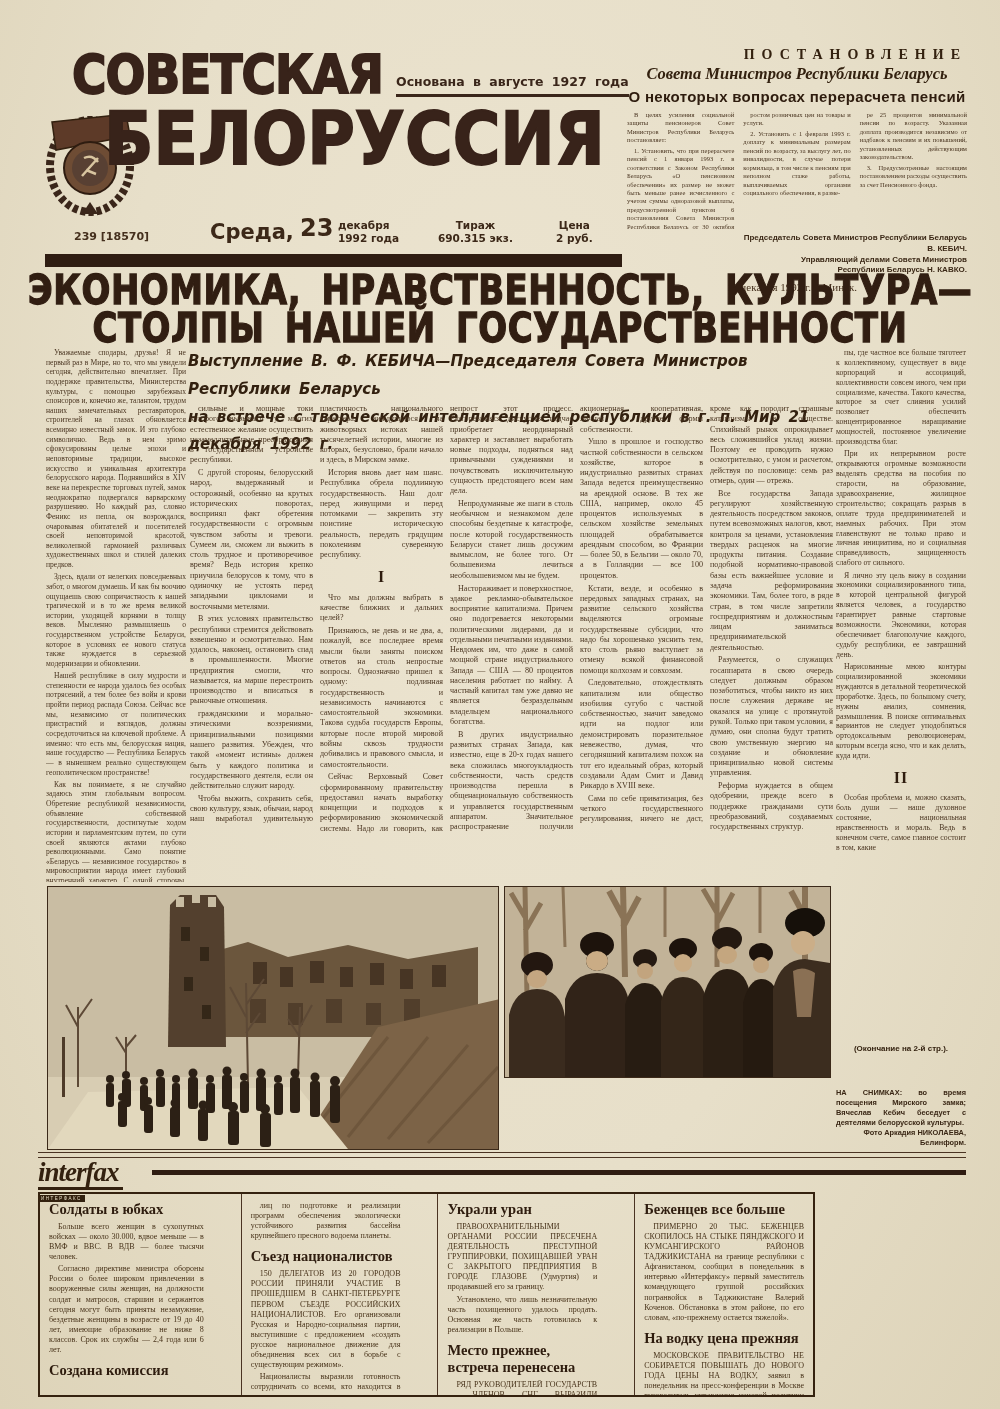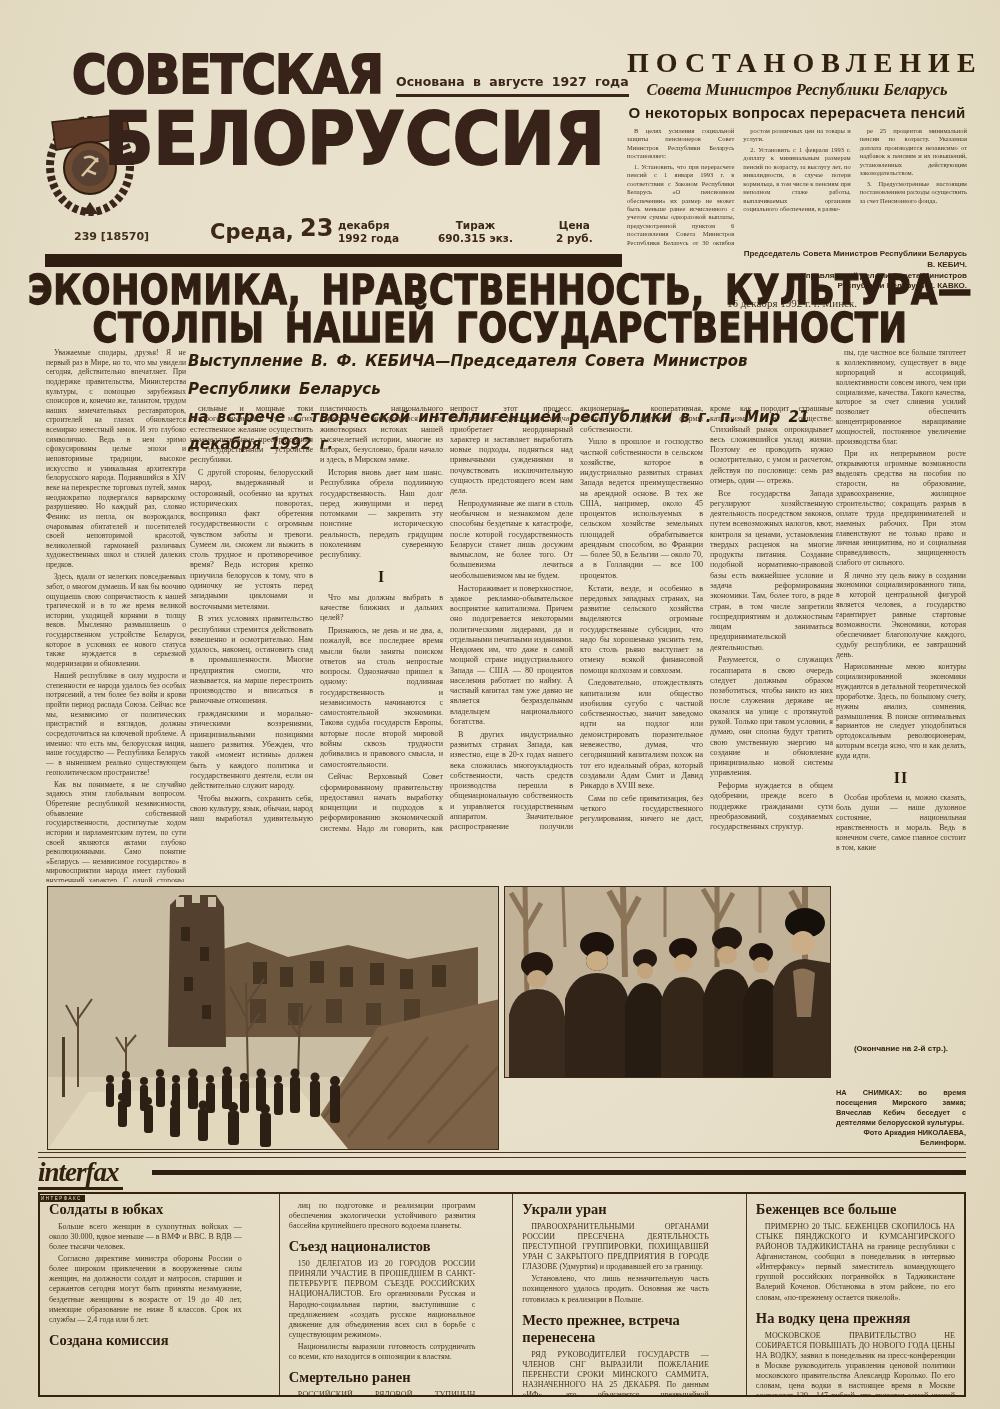--- a/index.html
+++ b/index.html
@@ -10,21 +10,21 @@
   
   .mast-title{font-family:"DejaVu Sans", sans-serif;font-weight:700;color:#38231a;
     -webkit-text-stroke:1.6px #38231a;letter-spacing:-1px;line-height:1;transform:scaleY(1.12);transform-origin:left top;}
   .founded{font-family:"DejaVu Sans", sans-serif;font-weight:700;font-size:12.5px;color:#3a261a;
     border-bottom:3px solid #3a261a;padding-bottom:5px;word-spacing:4px;}
   .issue-no{font-family:"DejaVu Sans", sans-serif;font-weight:700;font-size:11px;color:#45301e;}
   .strip-word{font-family:"DejaVu Sans", sans-serif;font-weight:700;color:#3c2818;}
   .strip-small{font-family:"DejaVu Sans", sans-serif;font-weight:700;font-size:10.5px;line-height:1.25;color:#3c2818;}
   .bar{background:#2f1d12;}
   
-  .decree-kicker{font-family:"Liberation Serif", serif;font-weight:700;font-size:28px;letter-spacing:7px;
+  .decree-kicker{font-family:"Liberation Serif", serif;font-weight:700;font-size:14px;letter-spacing:7px;
     text-align:right;color:#33210f;white-space:nowrap;}
   .decree-sub{font-family:"Liberation Serif", serif;font-weight:700;font-style:italic;font-size:16.5px;
     text-align:center;color:#33210f;margin-top:1px;}
   .decree-title{font-family:"Liberation Sans", sans-serif;font-weight:700;font-size:15px;
     text-align:center;color:#2e1c0e;margin-top:4px;letter-spacing:.3px;}
   .decree-cols{display:flex;gap:9px;margin-top:6px;height:118px;overflow:hidden;}
   .decree-col{flex:1;font-size:6.5px;line-height:1.3;text-align:justify;color:#4a3521;}
   .decree-col p{margin:0 0 2px;text-indent:7px;}
   .sig{font-family:"Liberation Sans", sans-serif;font-weight:700;font-size:8px;line-height:1.35;
     text-align:right;color:#3c2917;margin-top:4px;}
@@ -316,21 +316,21 @@
   </div>
 
   <div class="abs" style="left:38px;top:1152px;width:928px;height:1px;background:#4a3322;"></div>
   <div class="abs" style="left:38px;top:1157px;width:928px;height:1px;background:#4a3322;"></div>
   <div class="abs" style="left:38px;top:1160px;">
     <span class="ifx">interfax</span><br>
     <span class="ifx-sub">ИНТЕРФАКС</span>
   </div>
   <div class="abs bar" style="left:152px;top:1170px;width:814px;height:5px;"></div>
 
-  <div class="abs briefs" style="left:38px;top:1192px;width:928px;height:205px;gap:28px;">
+  <div class="abs briefs" style="left:38px;top:1192px;width:777px;height:205px;gap:28px;">
     <div class="bcol" style="width:232px;">
       <div class="bhead">Солдаты в юбках</div>
       <div class="btext">
           <p>Больше всего женщин в сухопутных войсках — около 30.000, вдвое меньше — в ВМФ и ВВС. В ВДВ — более тысячи человек.</p>
           <p>Согласно директиве министра обороны России о более широком привлечении в вооруженные силы женщин, на должности солдат и матросов, старшин и сержантов сегодня могут быть приняты незамужние, бездетные женщины в возрасте от 19 до 40 лет, имеющие образование не ниже 8 классов. Срок их службы — 2,4 года или 6 лет.</p>
         </div>
       <div class="bhead">Создана комиссия</div>
 
     </div>
     <div class="bcol" style="width:226px;">

